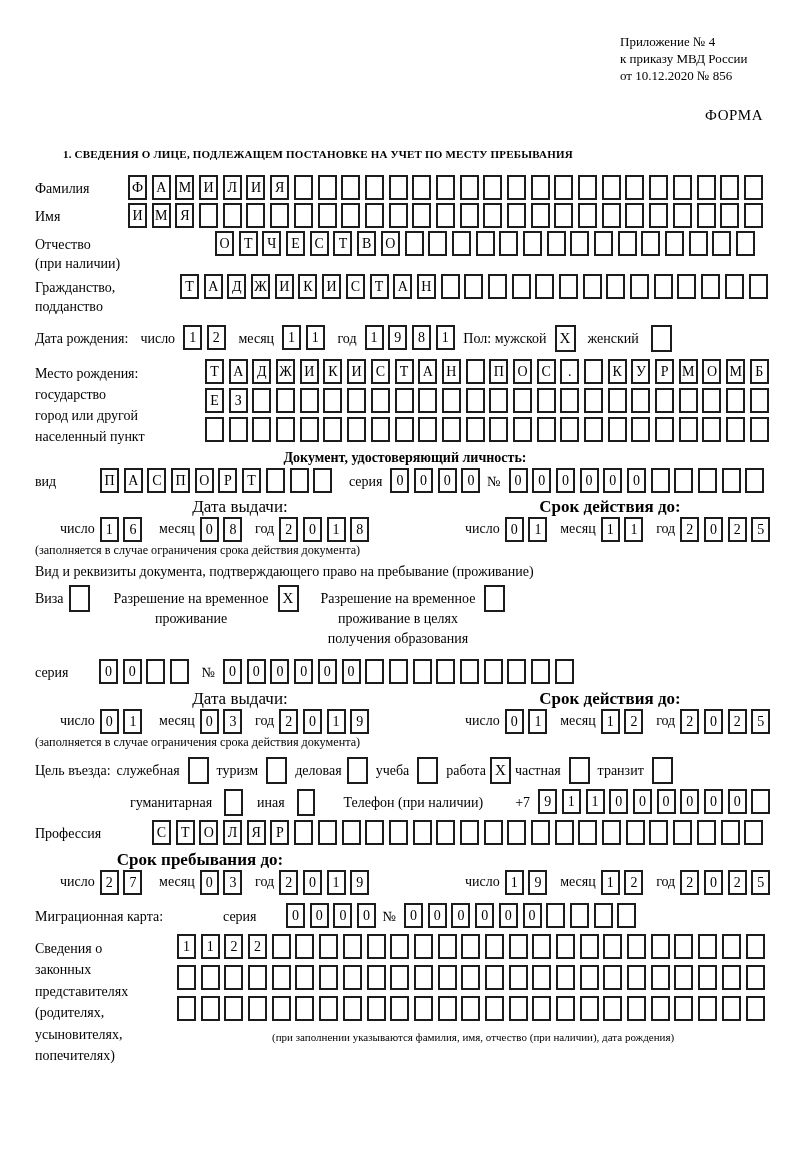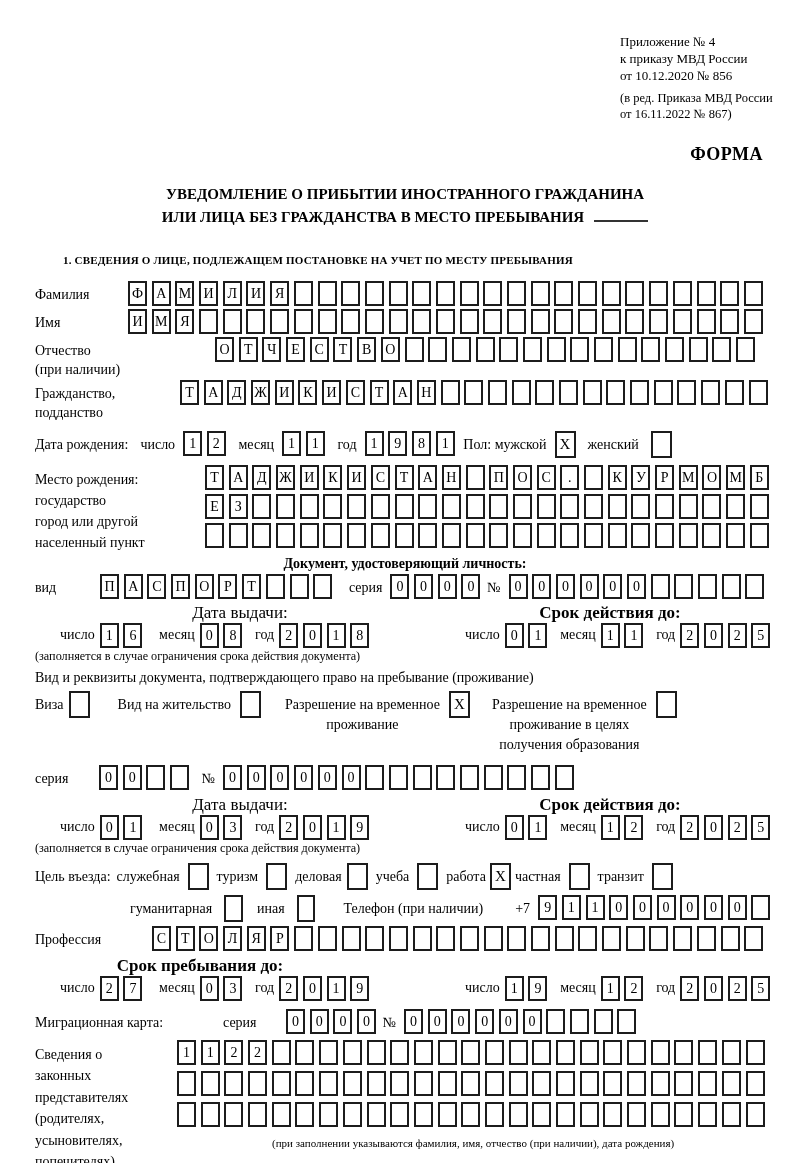--- a/index.html
+++ b/index.html
@@ -6,21 +6,21 @@
   html,body { margin:0; padding:0; background:#fff; }
   body {
     width:800px; height:1163px; overflow:hidden;
     color:#000; font-family:"Liberation Serif", serif; font-size:14px;
   }
   .page { padding:34px 25px 0 35px; }
 
   
   .hdr-block { margin-left:585px; font-size:13px; line-height:1.3; }
   .hdr-block .sub { margin-top:5px; font-size:12.5px; }
-  .forma { text-align:right; padding-right:12px; font-weight:bold; font-size:18px; margin-top:22px; letter-spacing:.5px; }
+  .forma { text-align:right; padding-right:12px; font-weight:normal; font-size:15px; margin-top:22px; letter-spacing:.5px; }
 
   
   .title { text-align:center; font-weight:bold; font-size:15px; line-height:1.55; margin-top:18px; }
   .blank-line { display:inline-block; width:54px; border-bottom:2px solid #333; height:12px; margin-left:10px; }
   .sect-heading { font-weight:bold; font-size:11px; margin-top:24px; margin-left:28px; letter-spacing:.2px; }
 
   
   .row { display:flex; align-items:flex-start; }
   .lbl { flex:0 0 auto; padding-top:4px; line-height:19px; }
   .boxes { flex:0 0 auto; white-space:nowrap; }
@@ -55,32 +55,24 @@
 </style>
 </head>
 <body>
 
 <div class="page">
 
   <div class="hdr-block">
     <div>Приложение № 4</div>
     <div>к приказу МВД России</div>
     <div>от 10.12.2020 № 856</div>
-    <div class="sub">
-      <div>(в ред. Приказа МВД России</div>
-      <div>от 16.11.2022 № 867)</div>
-    </div>
   </div>
 
   <div class="forma">ФОРМА</div>
 
-  <div class="title">
-    <div>УВЕДОМЛЕНИЕ О ПРИБЫТИИ ИНОСТРАННОГО ГРАЖДАНИНА</div>
-    <div><span>ИЛИ ЛИЦА БЕЗ ГРАЖДАНСТВА В МЕСТО ПРЕБЫВАНИЯ</span><span class="blank-line"></span></div>
-  </div>
 
   <div class="sect-heading">1. СВЕДЕНИЯ О ЛИЦЕ, ПОДЛЕЖАЩЕМ ПОСТАНОВКЕ НА УЧЕТ ПО МЕСТУ ПРЕБЫВАНИЯ</div>
 
   <div class="row" style="margin-top:15px">
     <span class="lbl" style="width:93px">Фамилия</span>
     <span class="boxes"><span class="cbox">Ф</span><span class="cbox">А</span><span class="cbox">М</span><span class="cbox">И</span><span class="cbox">Л</span><span class="cbox">И</span><span class="cbox">Я</span><span class="cbox"></span><span class="cbox"></span><span class="cbox"></span><span class="cbox"></span><span class="cbox"></span><span class="cbox"></span><span class="cbox"></span><span class="cbox"></span><span class="cbox"></span><span class="cbox"></span><span class="cbox"></span><span class="cbox"></span><span class="cbox"></span><span class="cbox"></span><span class="cbox"></span><span class="cbox"></span><span class="cbox"></span><span class="cbox"></span><span class="cbox"></span><span class="cbox"></span></span>
   </div>
 
   <div class="row" style="margin-top:3px">
     <span class="lbl" style="width:93px">Имя</span>
@@ -172,24 +164,20 @@
       <span>(заполняется в случае ограничения срока действия документа)</span>
     </div>
 
   <div style="margin-top:6px">Вид и реквизиты документа, подтверждающего право на пребывание (проживание)</div>
 
   <div class="row opts">
     <div class="opt">
       <span class="optlbl">Виза</span>
       <span class="chk" style="margin-left:5px"></span>
     </div>
-    <div class="opt" style="margin-left:28px">
-      <span class="optlbl">Вид на жительство</span>
-      <span class="chk"></span>
-    </div>
     <div class="opt" style="margin-left:24px">
       <span class="optlbl">
         <span>Разрешение на временное</span><br>
         <span>проживание</span>
       </span>
       <span class="chk">X</span>
     </div>
     <div class="opt" style="margin-left:22px">
       <span class="optlbl">
         <span>Разрешение на временное</span><br>

